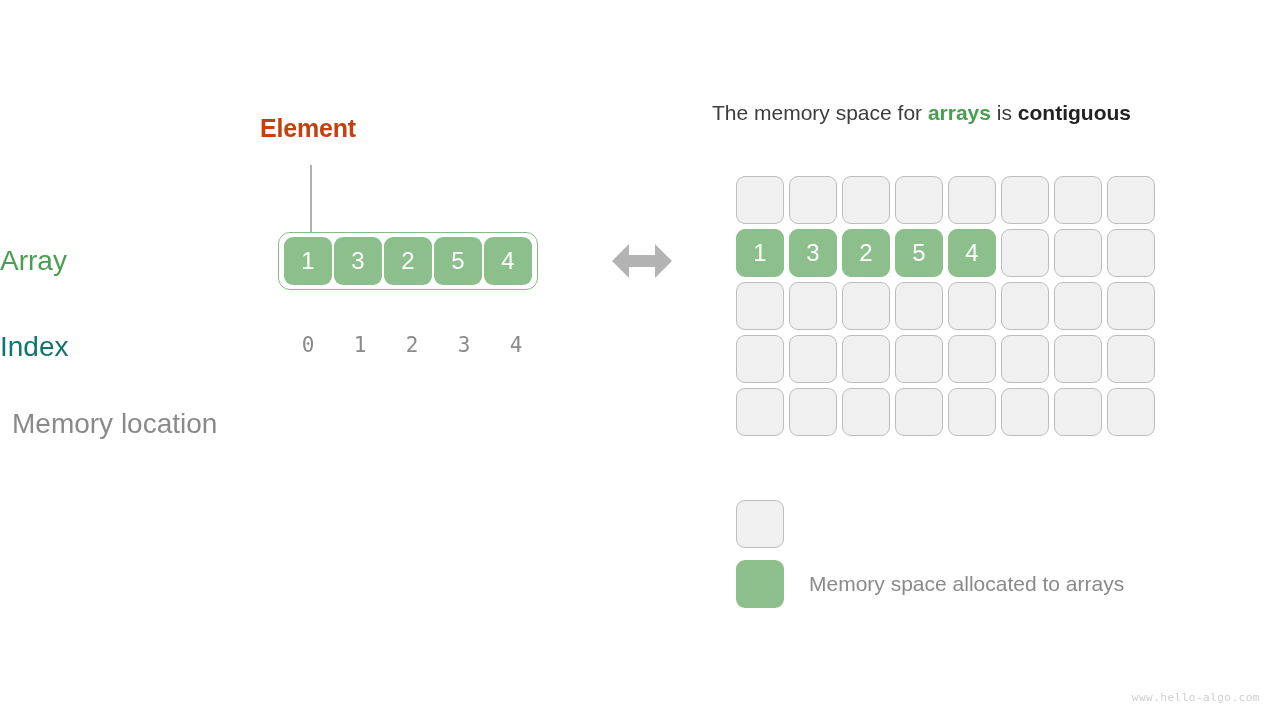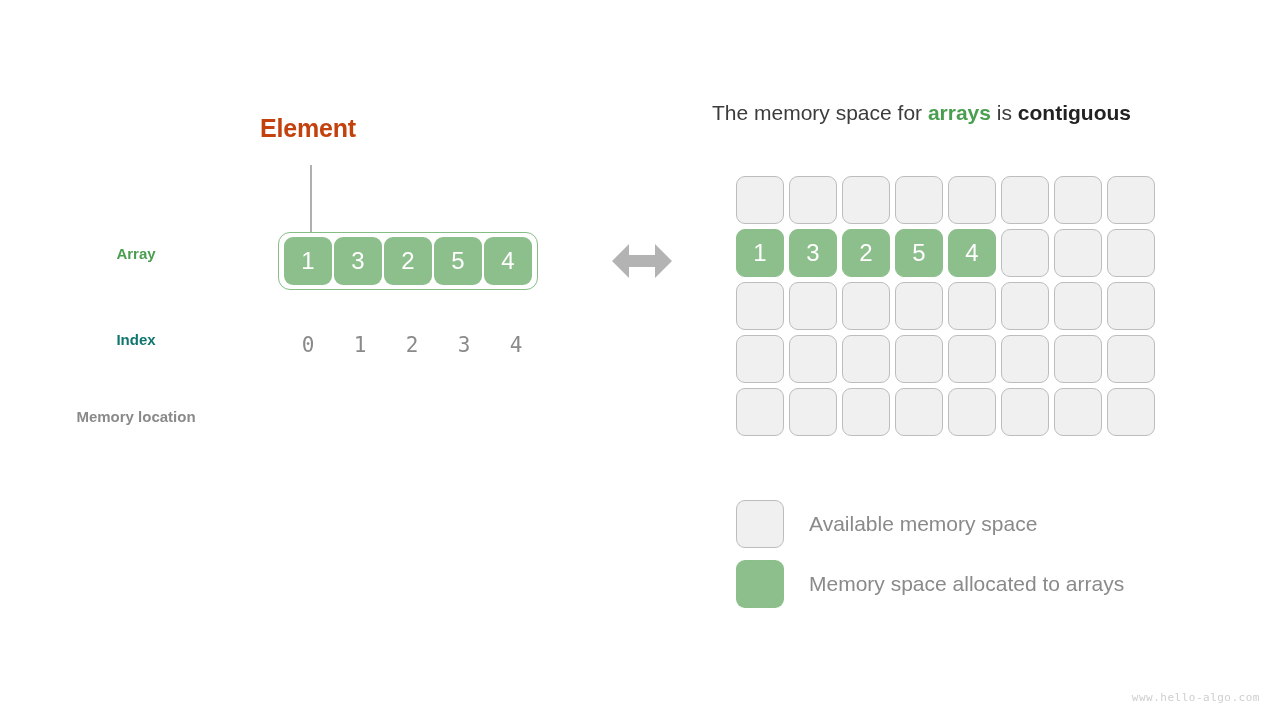--- a/index.html
+++ b/index.html
@@ -38,28 +38,28 @@
     left: 310px; top: 165px;
     width: 1.6px; height: 70px;
     background: #b0b0b0;
   }
 
   
   .row-label {
     position: absolute;
     left: 0;
     width: 272px;
-    text-align: center;
-    font-size: 15px;
-    font-weight: bold;
+    text-align: left;
+    font-size: 28px;
+    font-weight: normal;
     white-space: nowrap;
   }
   #array-label   { top: 245px; color: #4a9e50; }
   #index-label   { top: 331px; color: #0f766e; }
-  #memloc-label  { top: 408px; color: #8a8a8a; }
+  #memloc-label  { top: 408px; color: #8a8a8a; padding-left: 12px; }
 
   
   #array-container {
     position: absolute;
     left: 278px; top: 232px;
     padding: 4px 5px;
     border: 1.6px solid #86bd86;
     border-radius: 12px;
     display: flex;
     gap: 2px;
@@ -274,21 +274,20 @@
       <div class="mem-cell free"></div>
       <div class="mem-cell free"></div>
       <div class="mem-cell free"></div>
       <div class="mem-cell free"></div>
       <div class="mem-cell free"></div>
     </div>
 
   <div id="legend">
     <div class="legend-row">
       <div class="legend-swatch free"></div>
-      <div class="legend-text">Available memory space</div>
     </div>
     <div class="legend-row">
       <div class="legend-swatch used"></div>
       <div class="legend-text">Memory space allocated to arrays</div>
     </div>
   </div>
 </div>
 
 <div id="watermark">www.hello-algo.com</div>
 

